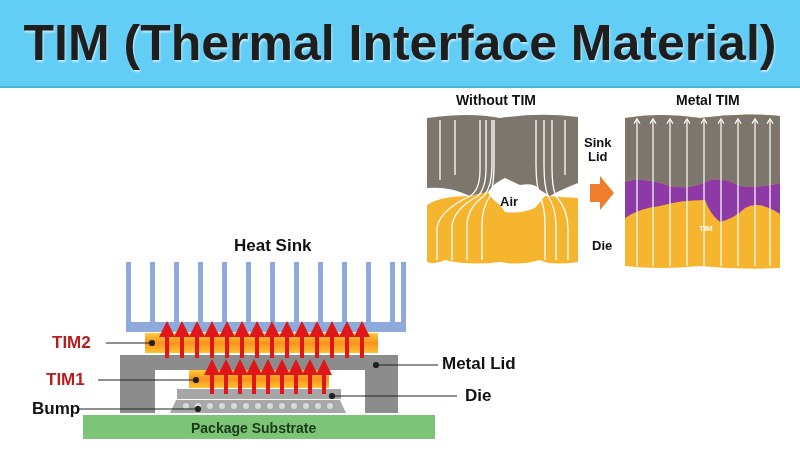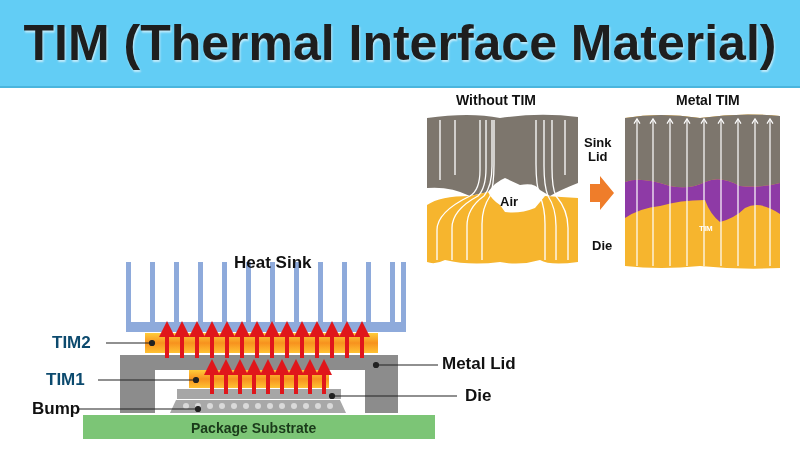--- a/index.html
+++ b/index.html
@@ -1,20 +1,20 @@
 <!DOCTYPE html>
 <html><head>
 <meta charset="utf-8">
 <style>
   html,body{margin:0;padding:0;background:#fff;}
   body{width:800px;height:450px;position:relative;overflow:hidden;font-family:"Liberation Sans",sans-serif;}
   .banner{position:absolute;left:0;top:0;width:800px;height:86px;background:#62cdf5;border-bottom:2px solid #4ab5dd;}
   .title{position:absolute;left:0;top:0;width:800px;height:86px;line-height:86px;text-align:center;font-size:50px;font-weight:bold;color:#1e1e1e;letter-spacing:0px;text-shadow:1px 2px 2px rgba(255,255,255,0.6);}
   .lbl{position:absolute;font-weight:bold;color:#111;white-space:nowrap;}
-  .red{color:#0c4a6e;}
+  .red{color:#b91c1c;}
   svg{position:absolute;left:0;top:0;}
 </style>
 </head>
 <body>
 
 <div class="banner"></div>
 <div class="title">TIM (Thermal Interface Material)</div>
 
 <svg width="800" height="450" viewBox="0 0 800 450">
   <defs>
@@ -148,21 +148,21 @@
         <line x1="687" y1="266" x2="687" y2="120"></line>
       <line x1="704" y1="266" x2="704" y2="120"></line>
         <line x1="721" y1="266" x2="721" y2="120"></line>
       <line x1="738" y1="266" x2="738" y2="120"></line>
         <line x1="755" y1="266" x2="755" y2="120"></line>
       <line x1="770" y1="266" x2="770" y2="120"></line>
     </g>
   </g>
 </svg>
 
-<div class="lbl" style="left:234px;top:236px;font-size:17px;margin-top:17px;">Heat Sink</div>
+<div class="lbl" style="left:234px;top:236px;font-size:17px;">Heat Sink</div>
 <div class="lbl red" style="left:52px;top:333px;font-size:17px;">TIM2</div>
 <div class="lbl red" style="left:46px;top:370px;font-size:17px;text-align:center;">TIM1</div>
 <div class="lbl" style="left:32px;top:399px;font-size:17px;">Bump</div>
 <div class="lbl" style="left:442px;top:354px;font-size:17px;">Metal Lid</div>
 <div class="lbl" style="left:465px;top:386px;font-size:17px;">Die</div>
 <div class="lbl" style="left:191px;top:420px;font-size:14px;color:#1a3a1a;">Package Substrate</div>
 
 <div class="lbl" style="left:456px;top:92px;font-size:14px;">Without TIM</div>
 <div class="lbl" style="left:676px;top:92px;font-size:14px;">Metal TIM</div>
 <div class="lbl" style="left:584px;top:136px;font-size:13px;line-height:14px;text-align:center;"><span>Sink</span><br><span>Lid</span></div>

